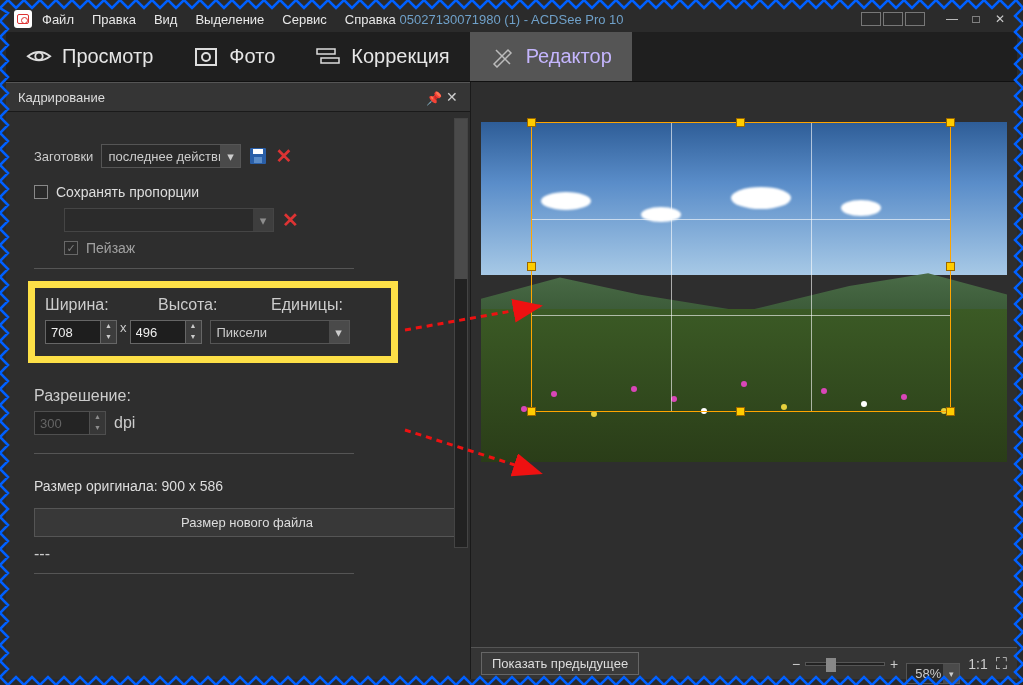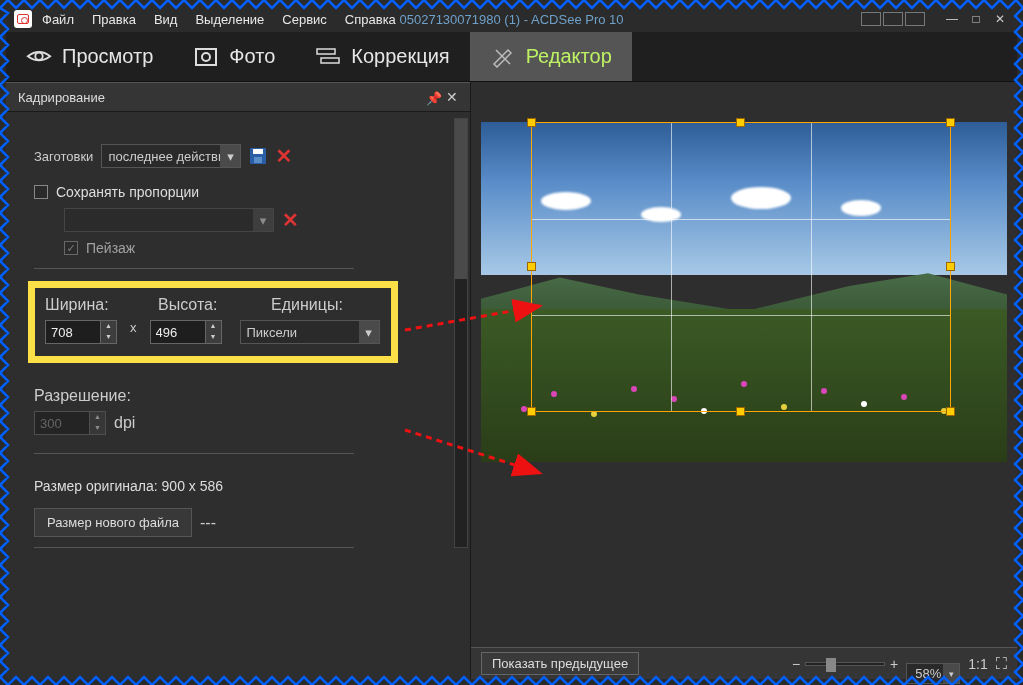--- a/index.html
+++ b/index.html
@@ -50,32 +50,32 @@
 .chk { width:14px;height:14px; border:1px solid #888; background:#2a2a2a; display:inline-flex;align-items:center;justify-content:center;font-size:11px;color:#aaa;}
 .chk.checked::after{content:"✓";}
 .sub-combo { margin-left: 30px; margin-bottom:8px;}
 
 .hr { border:none; border-top:1px solid #555; margin: 12px 0; width:320px;}
 
 
 .dim-section { border: 7px solid #fde047; padding: 8px 10px 12px 10px; width: 370px; margin-left:-6px;}
 .dim-labels { display:flex; gap:18px; margin-bottom:6px;}
 .dim-labels span { width:95px;}
-.dim-inputs { display:flex; align-items:flex-start; gap:10px;}
+.dim-inputs { display:flex; align-items:flex-start; gap:0;}
 .numbox { display:flex;}
 .numbox input { width:56px; height:24px; background:#1e1e1e; border:1px solid #666; color:#eee; padding:0 5px; font-size:13px;}
 .numbox .spinner { width:16px; height:24px; background:#3d3d3d; border:1px solid #666; border-left:none; display:flex; flex-direction:column;}
 .numbox .spinner span{flex:1;font-size:7px;color:#ccc;text-align:center;line-height:10px;}
 .x-sep{font-size:13px; padding:0 3px;}
 .units-combo { width:80px; }
 
 .res-row { margin-top: 24px; display:flex; align-items:center; gap:8px;}
 .res-row .numbox input{ color:#888;}
 .orig-size { margin-top:24px; font-size:14px; color:#ddd;}
-.newfile-btn { margin-top:14px; display:flex; align-items:center; gap:8px;}
+.newfile-btn { margin-top:14px; display:flex; gap:8px;flex-direction:column;}
 .newfile-btn button{ background:#383838; border:1px solid #555; color:#ddd; padding:6px 12px; font-size:13px; cursor:pointer;}
 
 
 .preview-area { flex:1; display:flex; flex-direction:column; background:#2e2e2e; position:relative;}
 .preview-canvas { flex:1; position:relative; margin:10px 10px 2px 10px; background:#2e2e2e;}
 .photo { position:absolute; top:30px; left:0; right:0; height:340px; overflow:hidden;}
 .sky { position:absolute; inset:0; height:45%; background:linear-gradient(to bottom,#2e5d97 0%, #5a8dc9 40%, #a7c9e6 100%);}
 .clouds { position:absolute; top:30px; left:0; right:0; height:60px;}
 .cloud{position:absolute;background:#fff;border-radius:50%;filter:blur(1px);}
 .c1{width:50px;height:18px;top:40px;left:60px;}
@@ -163,21 +163,21 @@
       </span>
       <span>Коррекция</span>
     </div>
     <div class="mode-tab active">
       <span class="mi">
         <svg viewBox="0 0 26 22">
             <path d="M4 18 L18 4 L21 7 L7 21 Z" fill="none" stroke="#bbb" stroke-width="1.5"></path>
             <path d="M6 4 L20 18" stroke="#bbb" stroke-width="1.5"></path>
           </svg>
       </span>
-      <span style="color:#bef264">Редактор</span>
+      <span style="color:#c4b5fd">Редактор</span>
     </div>
   </div>
 
   <div class="main">
 
     <div class="side-panel">
       <div class="panel-header">
         <span>Кадрирование</span>
         <span class="pin">📌</span>
         <span class="close">✕</span>

